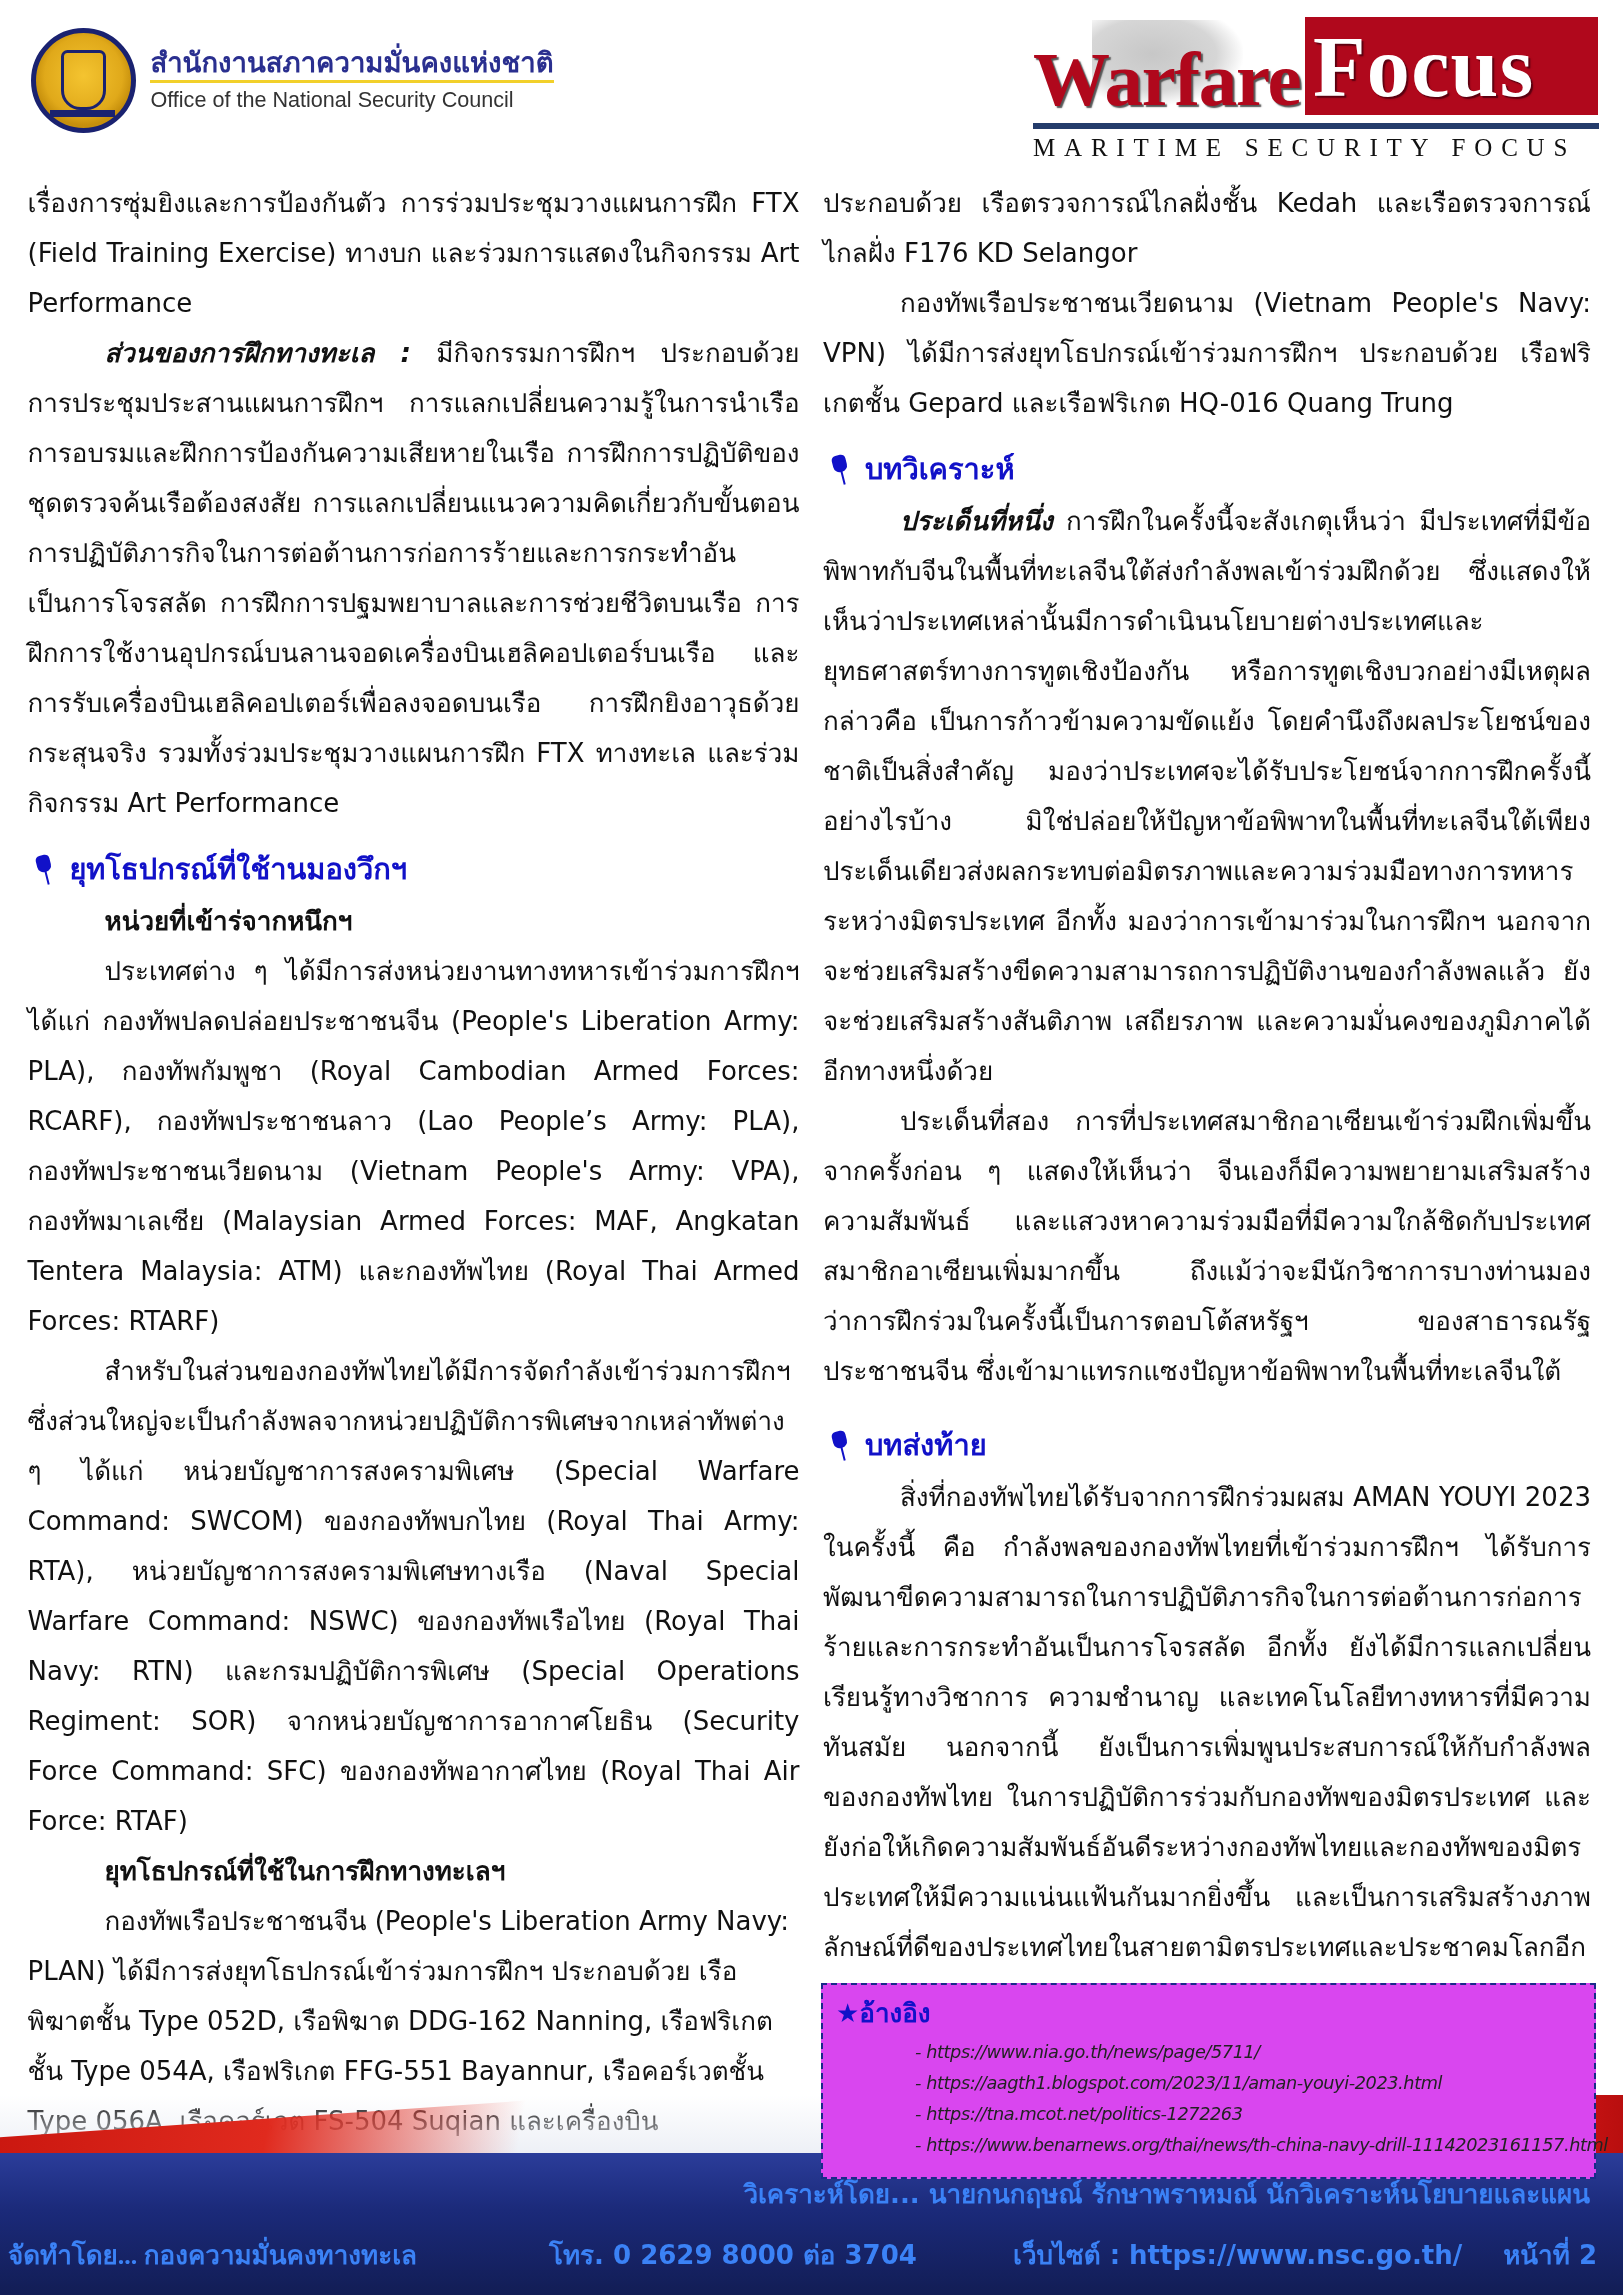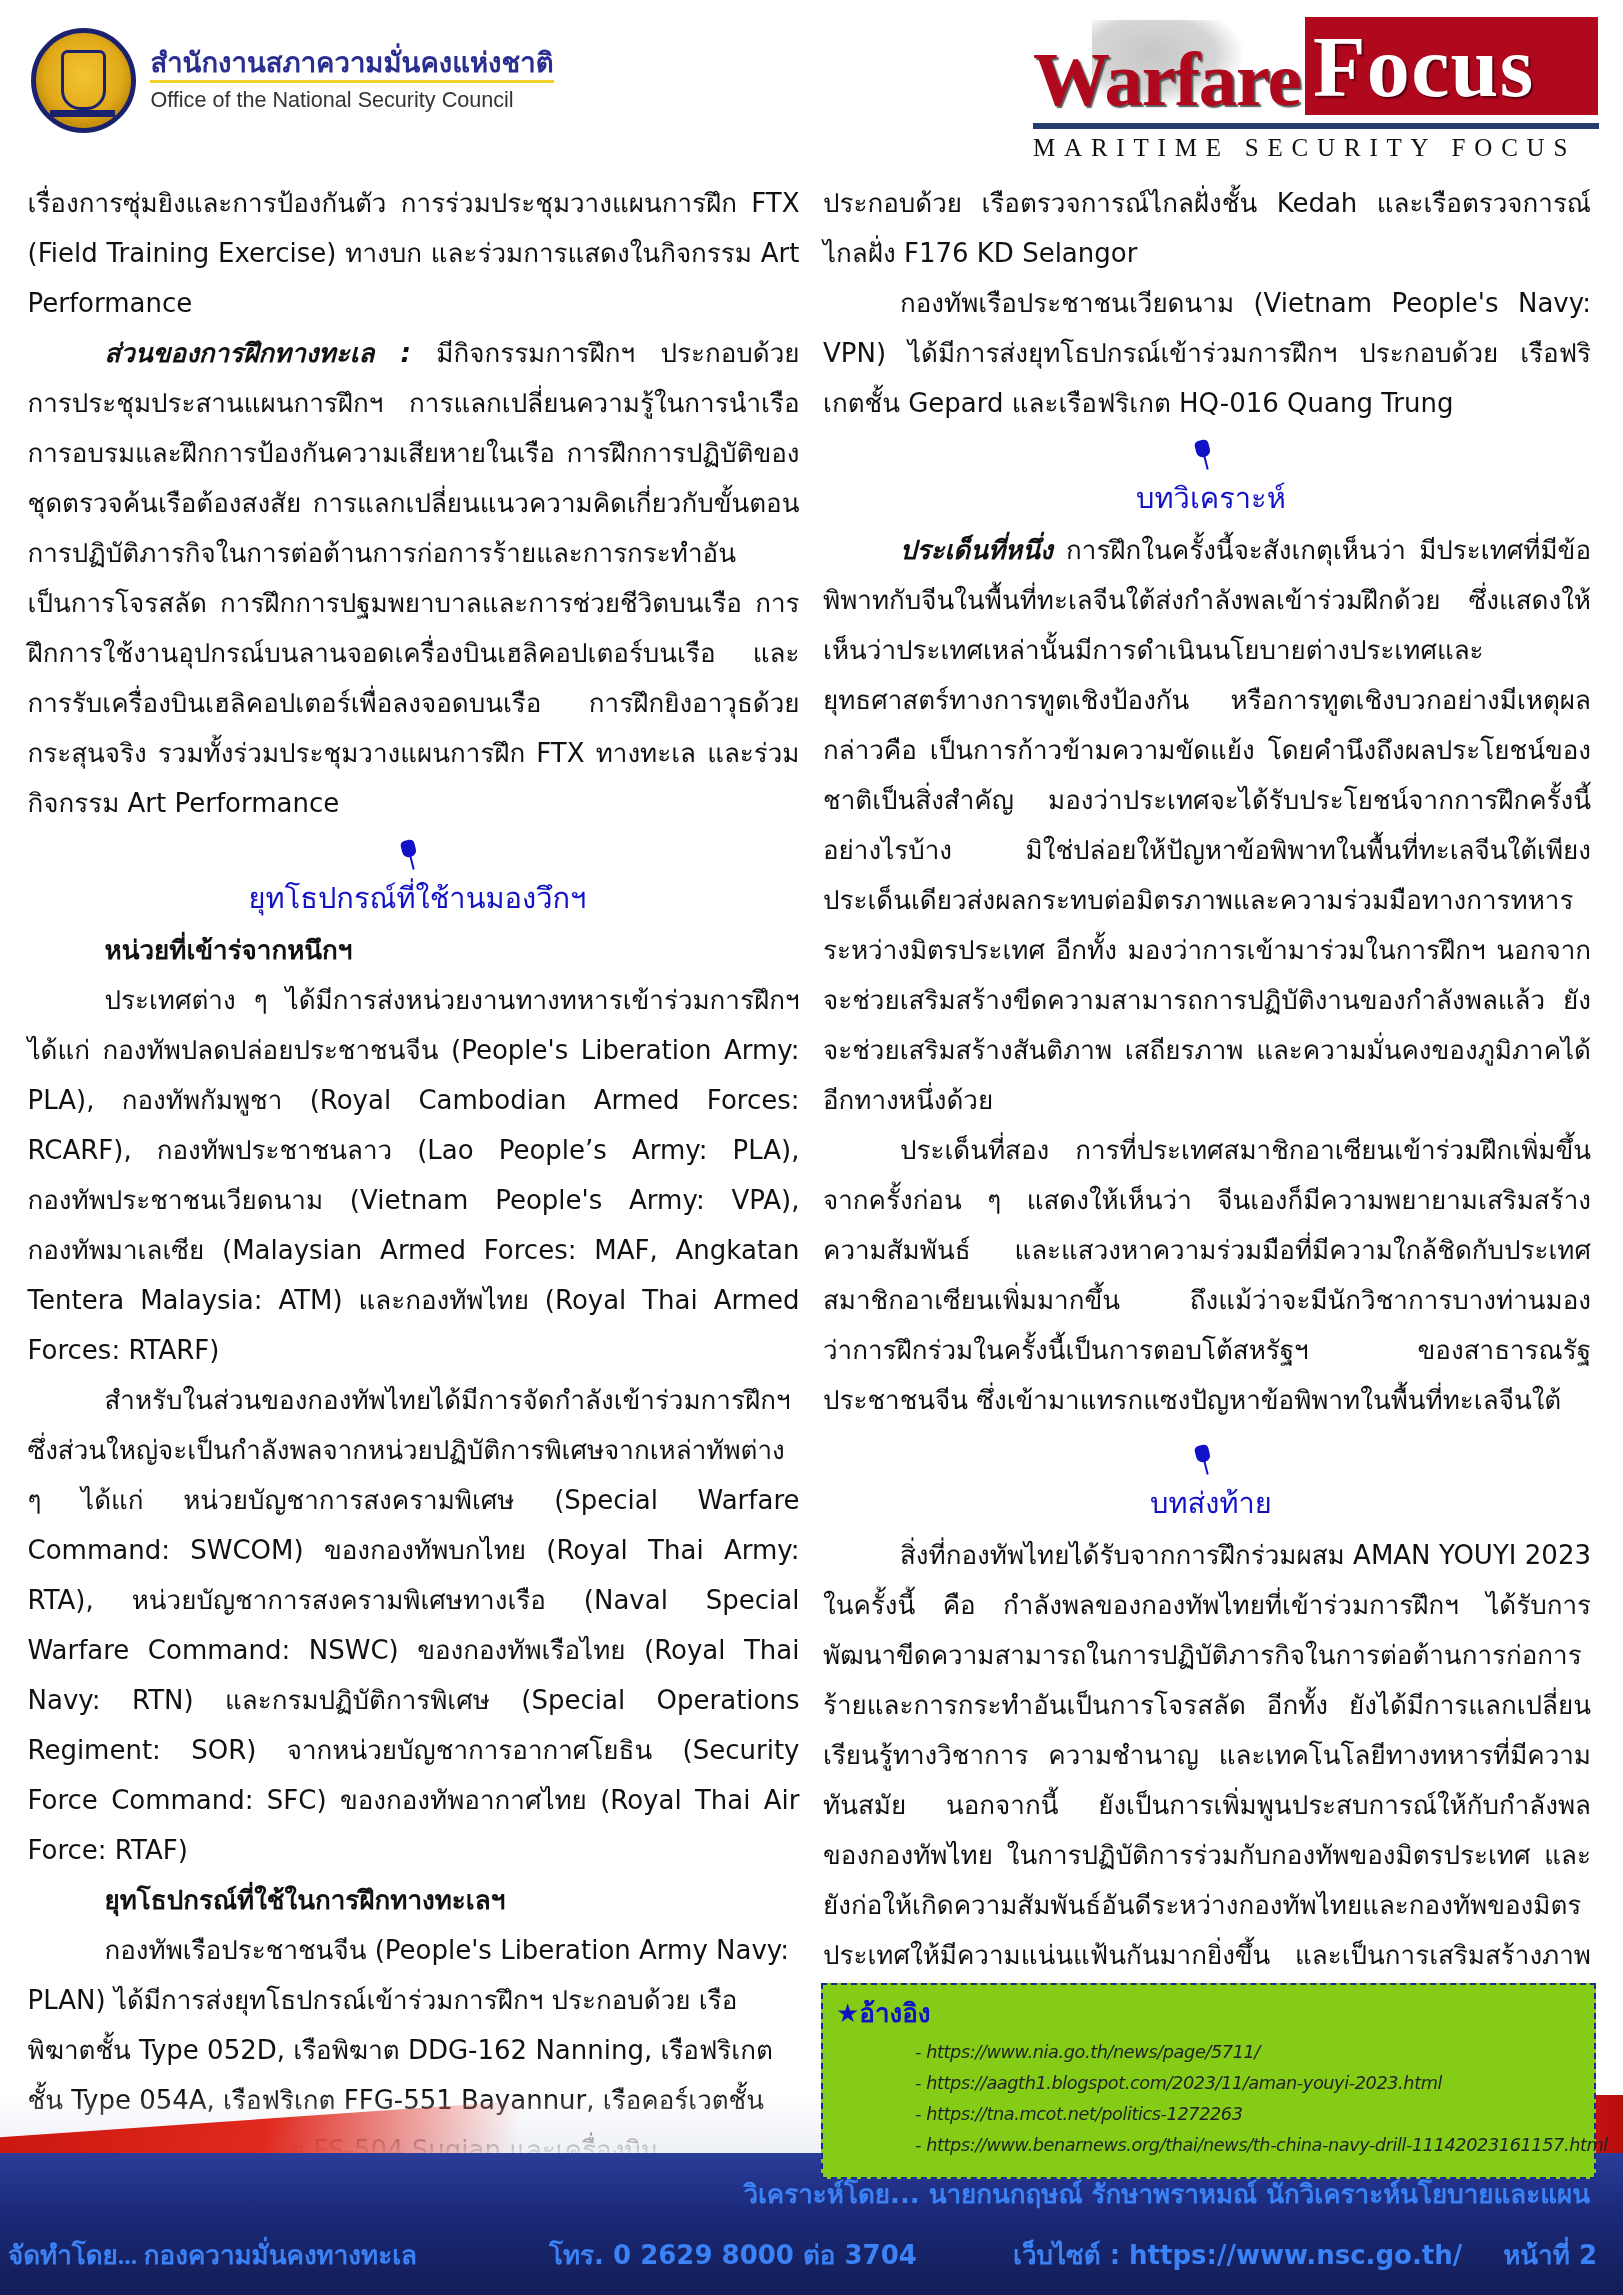--- a/index.html
+++ b/index.html
@@ -36,28 +36,28 @@
     font-size:25px; color:#111; letter-spacing:8.8px; line-height:29px; white-space:nowrap; }
 
   
   .col { position:absolute; top:178px; font-size:26px; line-height:50px; text-align:justify; }
   .col.left { left:27.5px; width:772px; }
   .col.right { left:823px; width:768px; }
   .col p { margin:0; }
   .indent { text-indent:77px; }
   .bi { font-weight:bold; font-style:italic; }
   .subhead { font-weight:bold; padding-left:77px; margin:0; }
-  .sec-head { color:#1111c8; font-weight:normal; font-size:29px; line-height:59px; margin:11.8px 0 -2.6px 7.9px; display:flex; align-items:center;flex-direction:column; }
+  .sec-head { color:#1111c8; font-weight:bold; font-size:29px; line-height:59px; margin:11.8px 0 -2.6px 7.9px; display:flex; align-items:center; }
   .pin { display:inline-block; width:19.6px; height:29px; position:relative; margin-right:14.4px; transform:rotate(-14deg); }
   .pin::before{ content:""; position:absolute; left:2.6px; top:0; width:14.4px; height:17px; background:#1111c8; border-radius:4.6px 4.6px 6.5px 6.5px; }
   .pin::after{ content:""; position:absolute; left:8.5px; top:15.7px; width:2px; height:14.4px; background:#1111c8; }
 
   
   .refs { position:absolute; left:821px; top:1983px; width:775px; height:196px; box-sizing:border-box;
-    background:#84cc16; border:2px dashed #1a2a8a; padding:9.2px 13px; }
+    background:#d946ef; border:2px dashed #1a2a8a; padding:9.2px 13px; }
   .refs-title { color:#1111c8; font-weight:bold; font-size:26px; line-height:39px; }
   .refs ul { list-style:none; margin:3.9px 0 0 0; padding:0 0 0 79px; }
   .refs li { font-size:17.7px; font-style:italic; line-height:31px; color:#222; white-space:nowrap; letter-spacing:-0.4px; }
 
   
   .footer { position:absolute; left:0; top:2153px; width:1623px; height:142px;
     background:linear-gradient(180deg, #2b3d9a 0%, #1b2a7a 40%, #121d55 100%); overflow:hidden; }
   .swoosh-red { position:absolute; left:-26px; top:2114px; width:720px; height:92px;
     background:linear-gradient(100deg, #c9160f 0%, #e02a1e 40%, rgba(224,42,30,0) 75%);
     transform:skewY(-4deg); }

